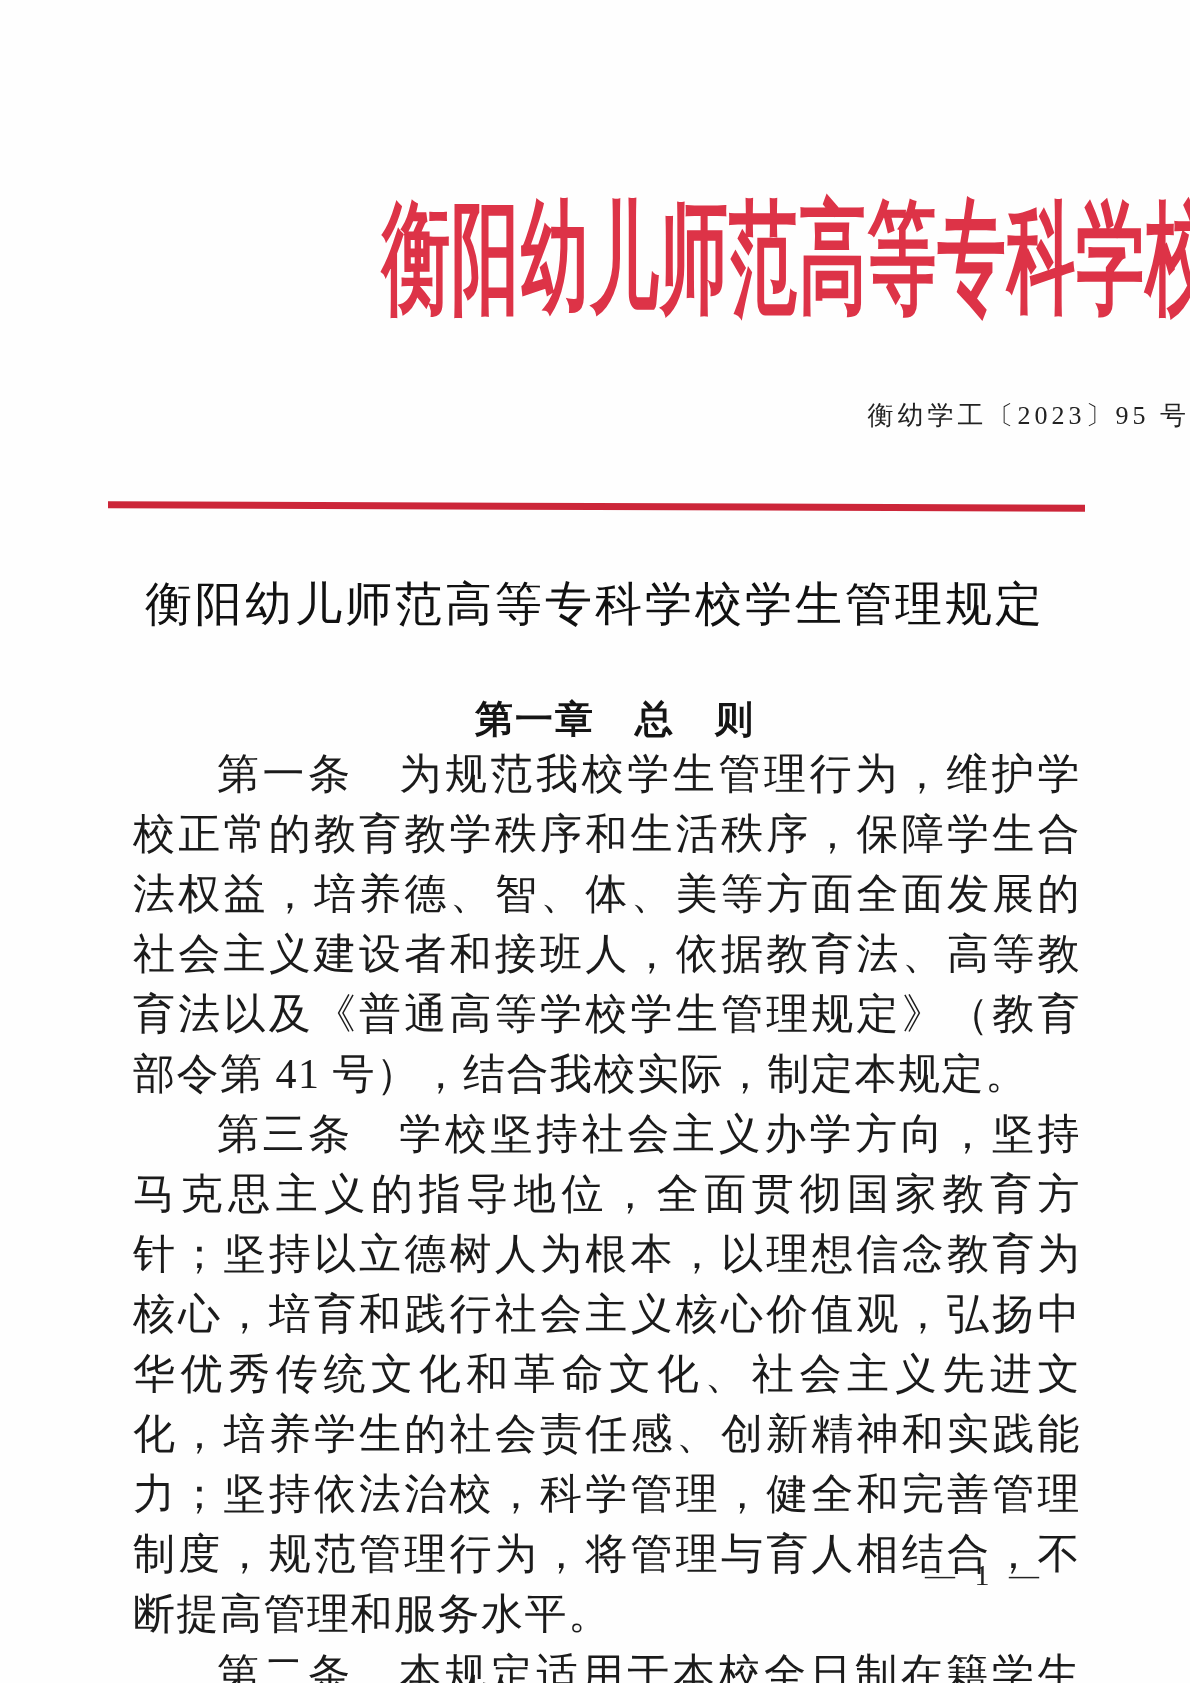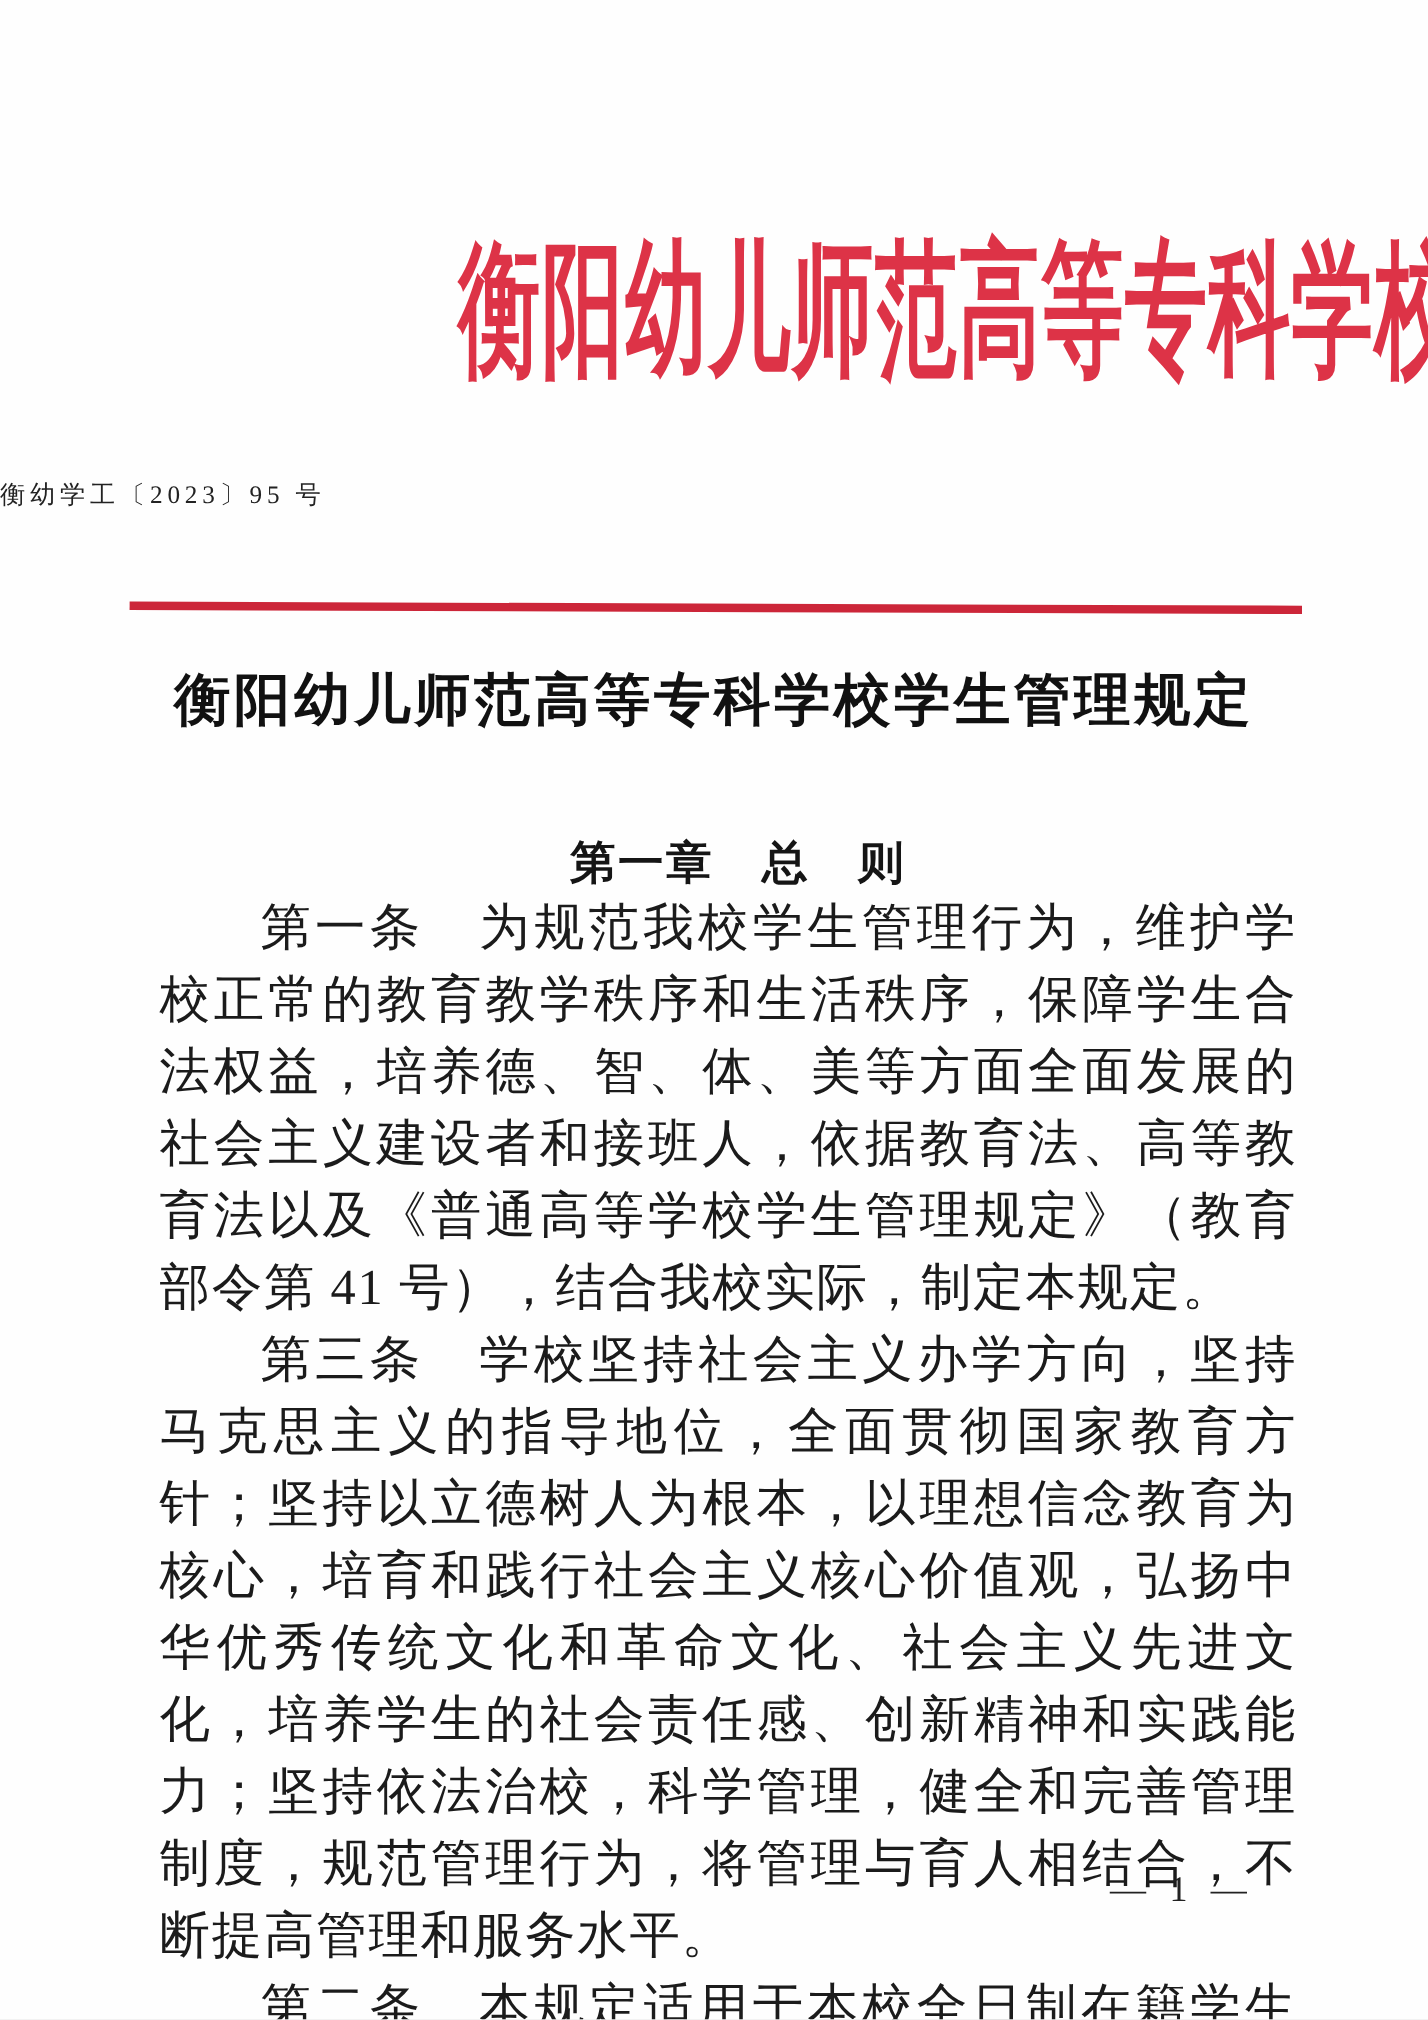--- a/index.html
+++ b/index.html
@@ -38,46 +38,46 @@
     transform-origin: 50% 50%;
     font-family: "Liberation Serif", "DejaVu Serif", serif;
   }
 
   
   .doc-number {
     position: absolute;
     top: 398px;
     left: 0;
     width: 100%;
-    text-align: left;
-    font-size: 21px;
+    text-align: right;
+    font-size: 26px;
     letter-spacing: 4px;
     color: #222;
   }
 
   
   .red-divider {
     position: absolute;
     top: 503px;
     left: 108px;
     width: 977px;
     height: 7px;
     background: #cc2639;
     transform: rotate(0.2deg);
   }
 
   
   .doc-title {
     position: absolute;
-    top: 552px;
+    top: 573px;
     left: 0;
     width: 100%;
     text-align: center;
     font-size: 47px;
-    font-weight: bold;
+    font-weight: normal;
     letter-spacing: 3px;
     color: #111;
   }
 
   
   .chapter-heading {
     position: absolute;
     top: 694px;
     left: 0;
     width: 100%;

